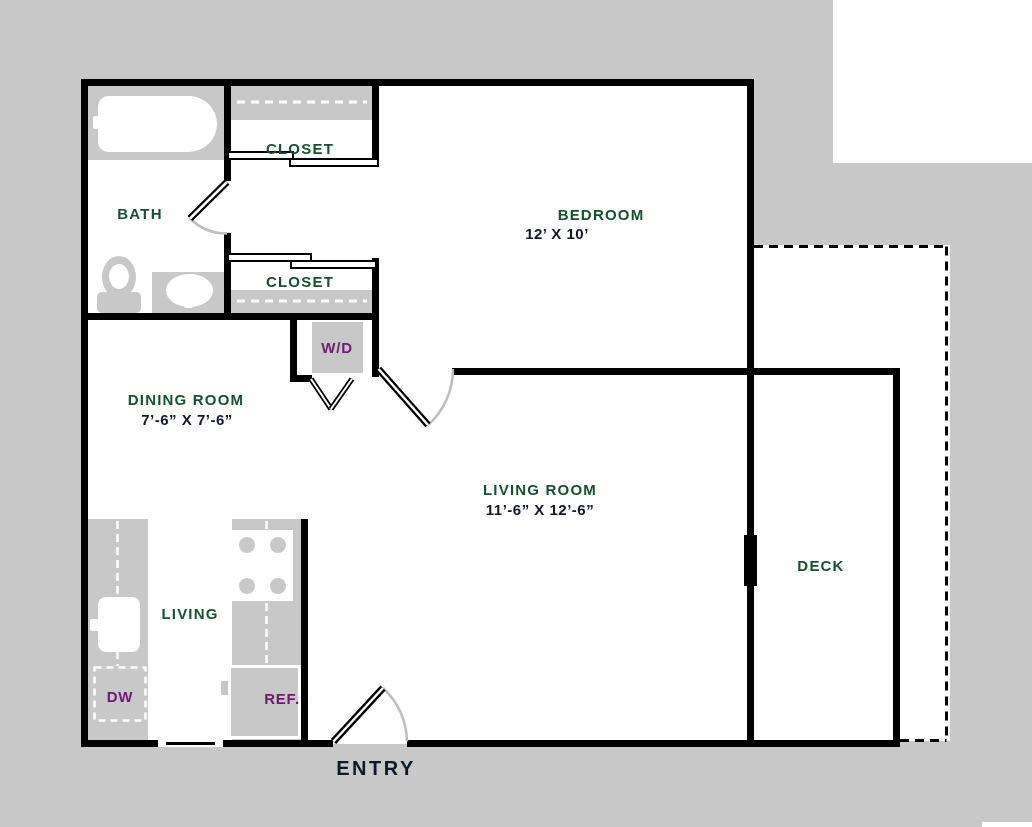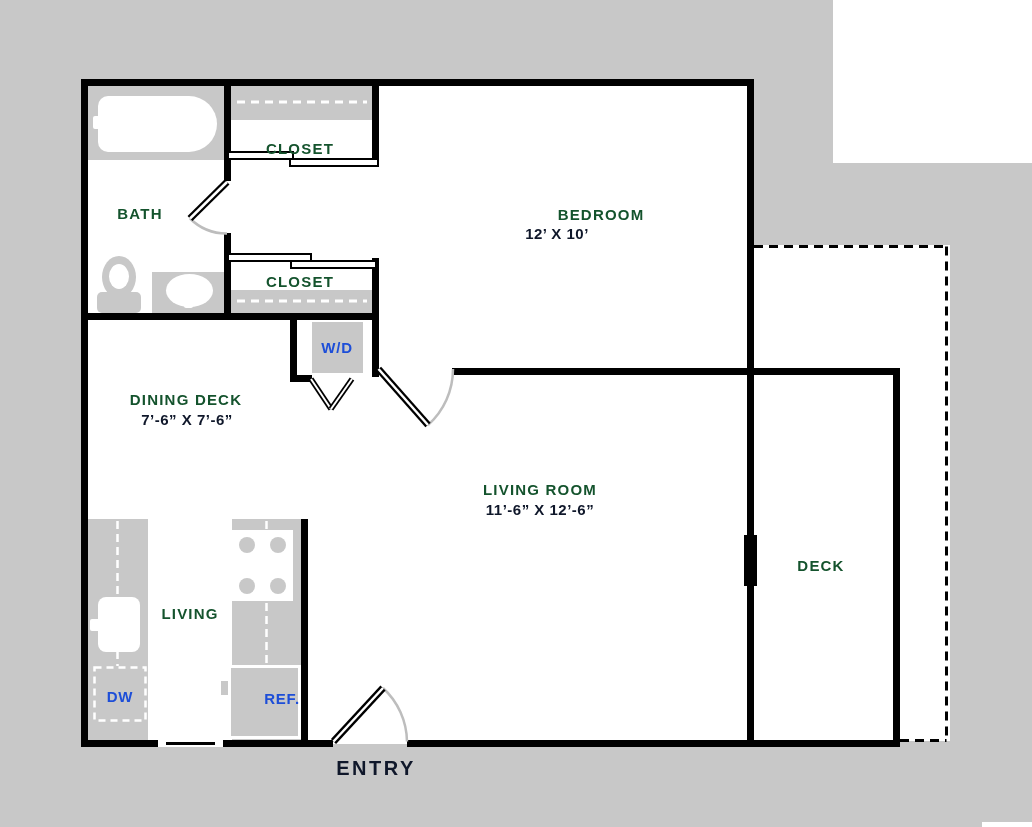--- a/index.html
+++ b/index.html
@@ -5,21 +5,21 @@
   html,body{margin:0;padding:0;background:#c8c8c8;}
   #canvas{position:relative;width:1032px;height:827px;background:#c8c8c8;overflow:hidden;
           font-family:"Liberation Sans",sans-serif;}
   .wall{position:absolute;background:#000;}
   .gray{position:absolute;background:#c8c8c8;}
   .white{position:absolute;background:#fff;}
   .lbl{position:absolute;font-weight:700;font-size:15px;line-height:1;
        transform:translateX(-50%);white-space:nowrap;}
   .orange{color:#14532d;letter-spacing:1.2px;}
   .dim{color:#0f172a;letter-spacing:0.5px;}
-  .dark{color:#1d4ed8;letter-spacing:0.8px;}
+  .dark{color:#701a75;letter-spacing:0.8px;}
   .entry-lbl{color:#0f172a;font-size:20px;letter-spacing:2.5px;}
   svg{position:absolute;left:0;top:0;pointer-events:none;}
 </style>
 </head>
 <body>
 
 <div id="canvas">
 
   <div class="white" style="left:833px;top:0;width:199px;height:163px;"></div>
   <div class="white" style="left:982px;top:822px;width:50px;height:5px;"></div>
@@ -124,21 +124,21 @@
       <path d="M352 379 L331 409" stroke="#000" stroke-width="5.5"></path>
       <path d="M352 379 L331 409" stroke="#fff" stroke-width="2"></path>
     </g>
   </svg>
 
   <div class="lbl orange" style="left:140px;top:206px;">BATH</div>
   <div class="lbl orange" style="left:300px;top:141px;">CLOSET</div>
   <div class="lbl orange" style="left:300px;top:274px;">CLOSET</div>
   <div class="lbl orange" style="left:557px;top:207px;margin-left:44px;">BEDROOM</div>
   <div class="lbl dim" style="left:557px;top:226px;">12’ X 10’</div>
-  <div class="lbl orange" style="left:186px;top:392px;">DINING DECK</div>
+  <div class="lbl orange" style="left:186px;top:392px;">DINING ROOM</div>
   <div class="lbl dim" style="left:187px;top:412px;">7’-6” X 7’-6”</div>
   <div class="lbl orange" style="left:540px;top:482px;">LIVING ROOM</div>
   <div class="lbl dim" style="left:540px;top:502px;">11’-6” X 12’-6”</div>
   <div class="lbl orange" style="left:190px;top:606px;">LIVING</div>
   <div class="lbl orange" style="left:821px;top:558px;">DECK</div>
   <div class="lbl dark" style="left:337px;top:340px;">W/D</div>
   <div class="lbl dark" style="left:120px;top:689px;">DW</div>
   <div class="lbl dark" style="left:266px;top:691px;margin-left:16px;">REF.</div>
   <div class="lbl entry-lbl" style="left:376px;top:758px;">ENTRY</div>
 

